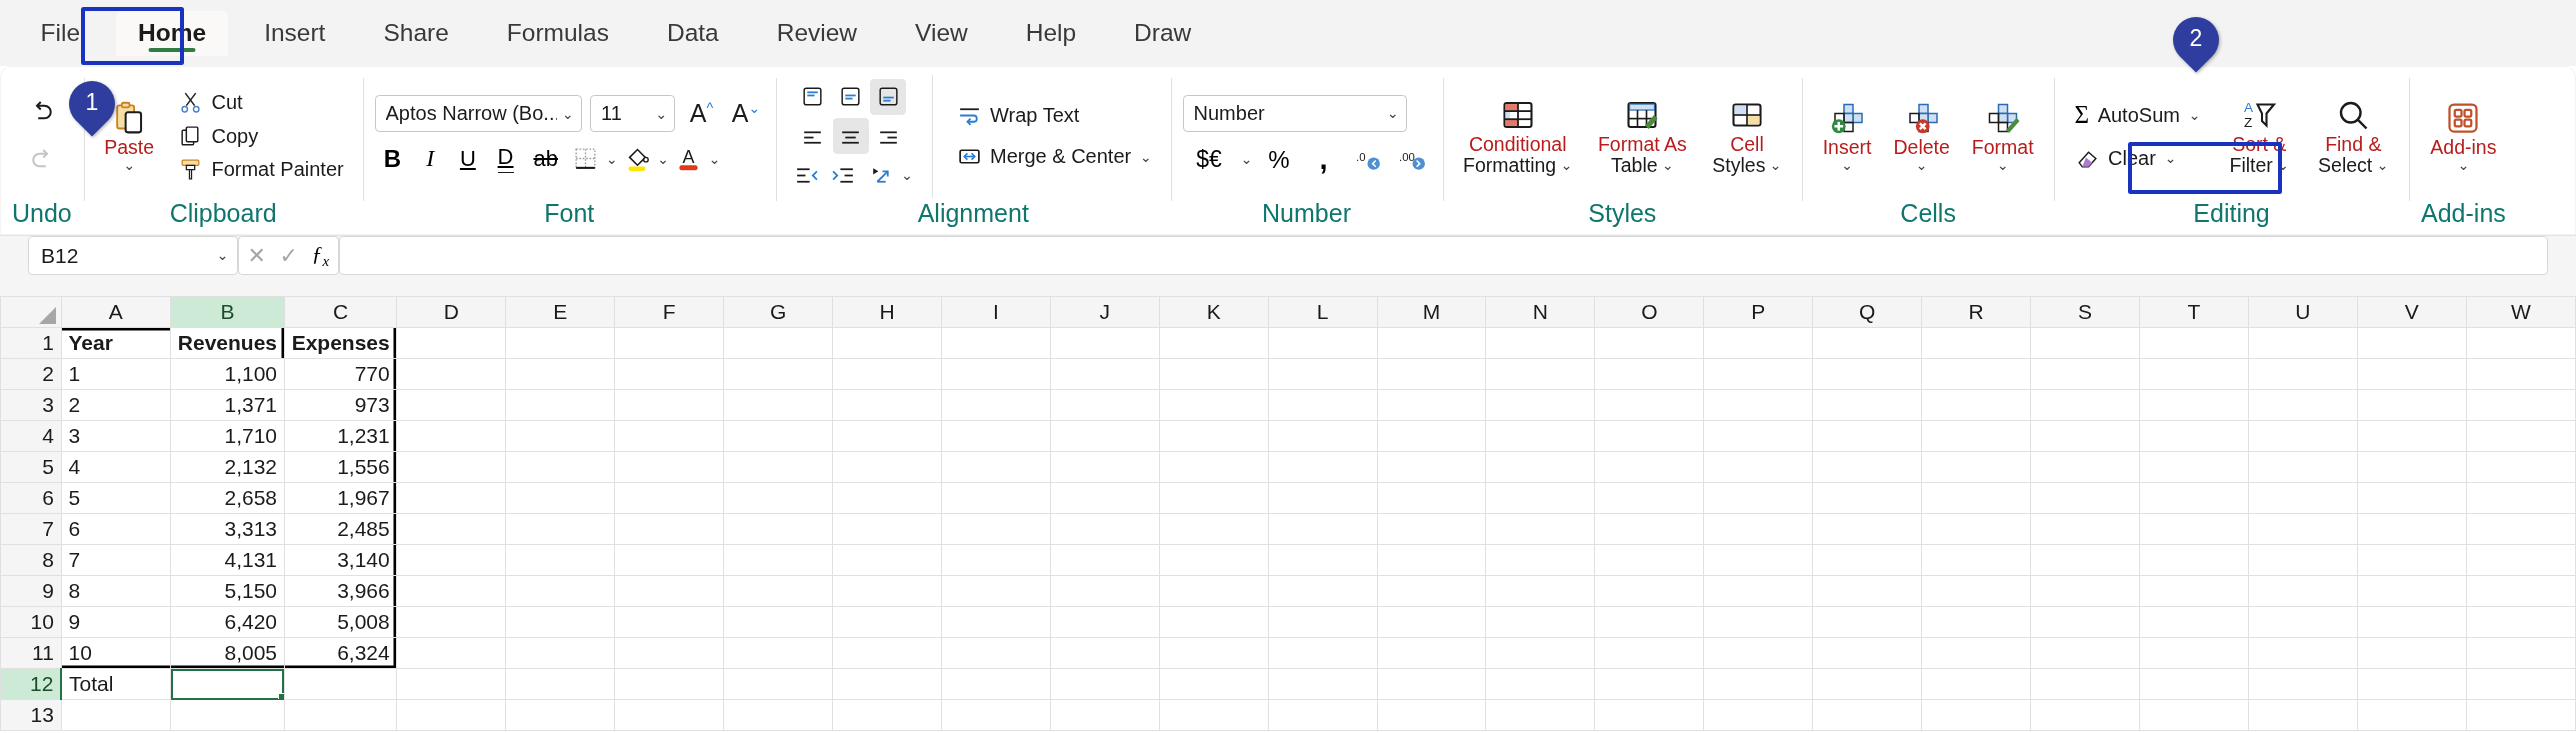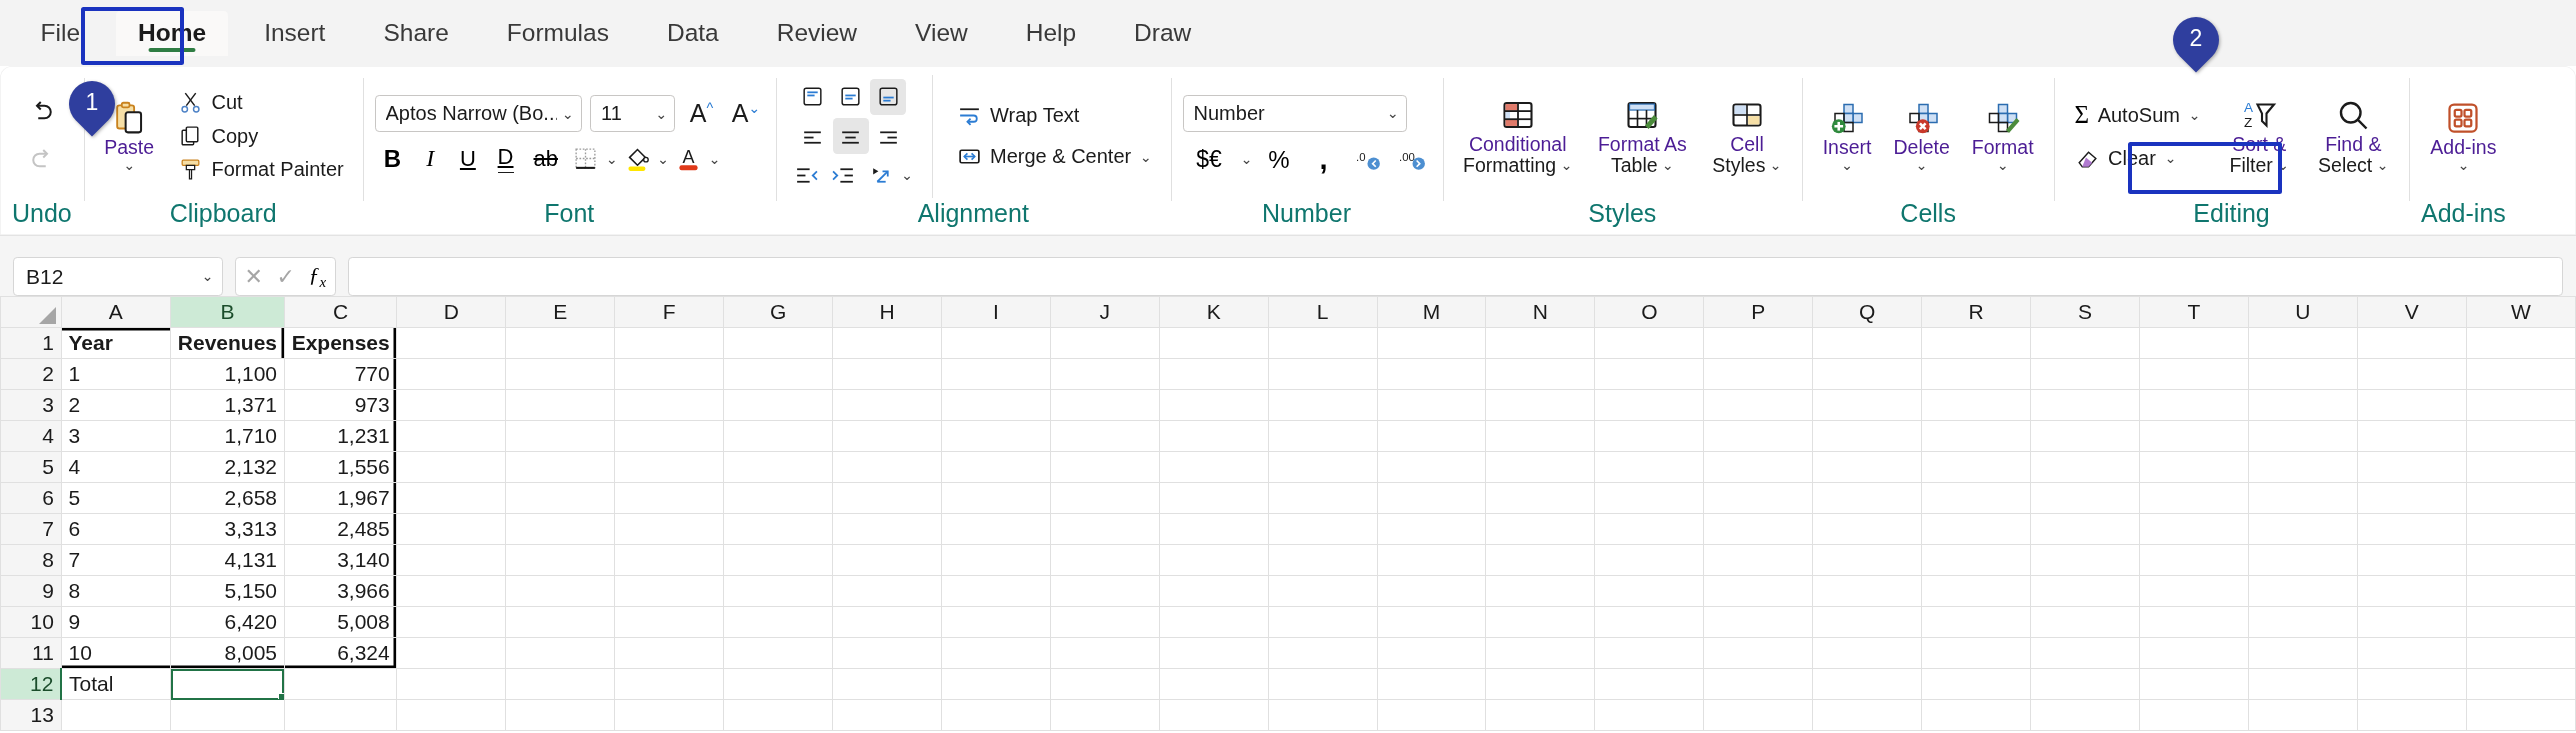--- a/index.html
+++ b/index.html
@@ -82,21 +82,21 @@
   .col { display: flex; flex-direction: column; align-items: center; justify-content: center; }
   .row { display: flex; align-items: center; }
 
   
   .bigbtn {
     display: flex; flex-direction: column; align-items: center;
     justify-content: center;
     padding: 3.4px 8.5px; border-radius: 5px; cursor: default;
     min-width: 63px;
   }
-  .bigbtn .lbl { font-size: 19.5px; color: #4c1d95; text-align: center; line-height: 1.06; white-space: nowrap;}
+  .bigbtn .lbl { font-size: 19.5px; color: #b91c1c; text-align: center; line-height: 1.06; white-space: nowrap;}
   .bigbtn .lbl2 { font-size: 19.5px; color: #1b1b1b; text-align: center; line-height: 1.06; white-space: nowrap;}
   .bigbtn .ico { height: 37px; display: flex; align-items: center; justify-content: center; }
   .chev { font-size: 14.4px; color: #444; line-height: 1; }
 
   
   .smallbtn {
     display: flex; align-items: center; gap: 8.5px;
     padding: 3.4px 6.8px; border-radius: 4.2px; cursor: default;
   }
   .smallbtn .lbl { font-size: 20px; color: #1b1b1b; white-space: nowrap; }
@@ -113,22 +113,22 @@
   .combo {
     height: 37px; border: 0.8px solid #c8c6c4; border-radius: 4.2px;
     background: #fff; display: flex; align-items: center;
     padding: 0 6.8px 0 10px; gap: 5px; font-size: 20px; color: #1b1b1b;
   }
   .combo .val { flex: 1; white-space: nowrap; overflow: hidden; }
 
   
   .formulabar {
     height: 61px; background: #f5f5f5;
-    display: flex; align-items: flex-end; gap: 12px;
-    padding: 0 13px;
+    display: flex; align-items: flex-start; gap: 0;
+    padding: 0 28px;
     border-top: 0.8px solid #e3e3e3;
   }
   .namebox {
     width: 210px; height: 39px; background: #fff;
     border: 0.8px solid #d6d6d6; border-radius: 4.2px;
     display: flex; align-items: center; padding: 0 8.5px 0 12px;
     font-size: 21px; color: #1b1b1b;
   }
   .fxgroup {
     height: 39px; background: #fff; border: 0.8px solid #d6d6d6; border-radius: 4.2px;

